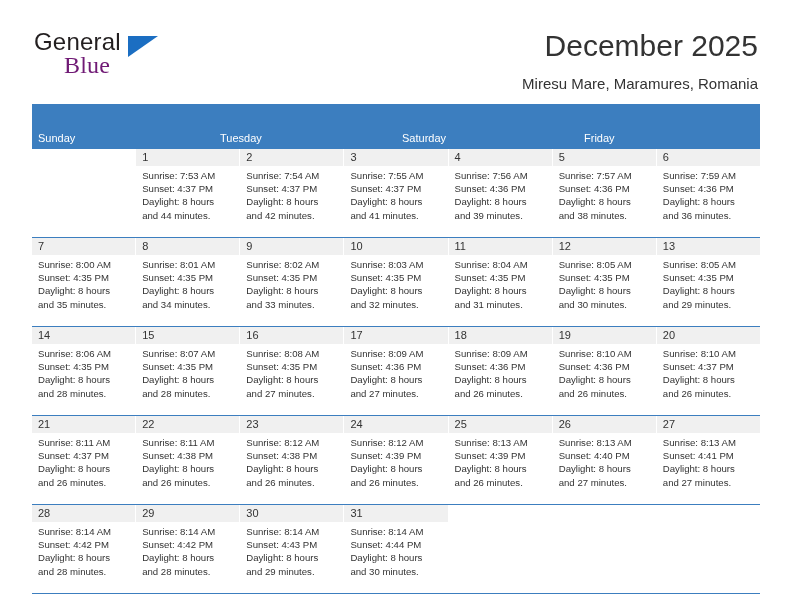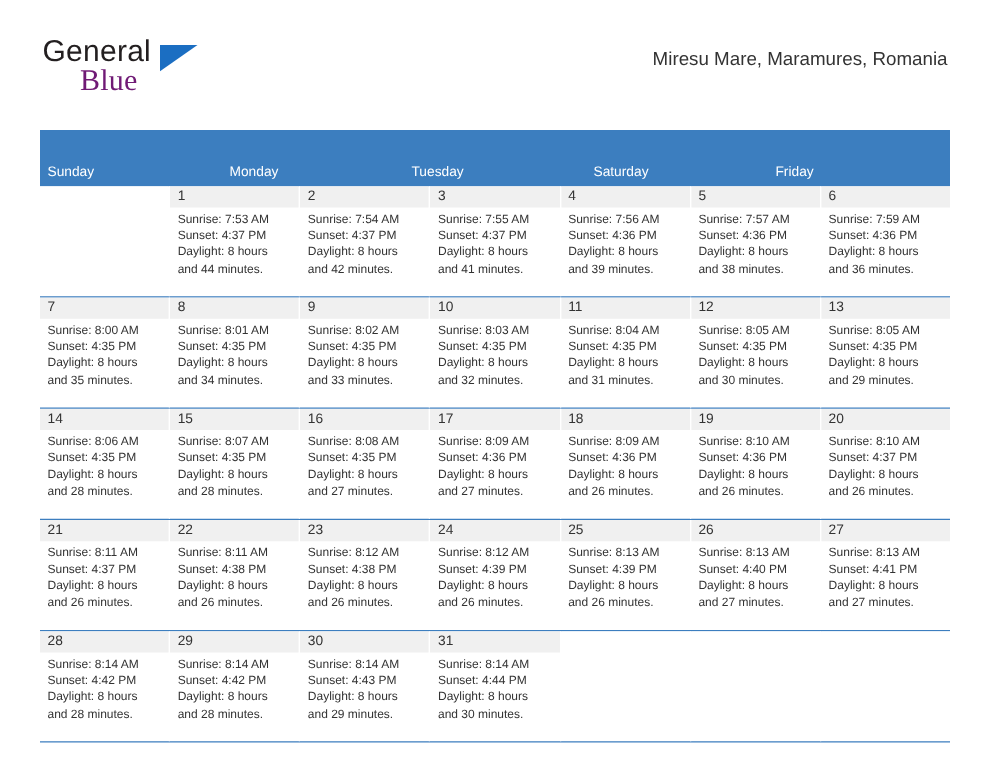--- a/index.html
+++ b/index.html
@@ -154,29 +154,29 @@
 
   <div class="header">
 
     <div class="brand">
       <span class="brand-general">General</span>
       <span class="brand-triangle"></span>
       <span class="brand-blue">Blue</span>
     </div>
 
     <div class="title-wrap">
+      <div class="cal-title">December 2025</div>
       <div class="cal-subtitle">Miresu Mare, Maramures, Romania</div>
     </div>
 
   </div>
 
   <div class="calendar">
     <div class="dow-row">
         <div class="dow-cell">Sunday</div>
-        <div class="dow-cell">Monday</div>
         <div class="dow-cell">Tuesday</div>
         <div class="dow-cell">Saturday</div>
         <div class="dow-cell">Friday</div>
       </div>
     <div class="weeks">
         <div class="week-row">
           <div class="day-cell empty">
             <div class="day-num"></div>
             <div class="day-info"></div>
           </div>

